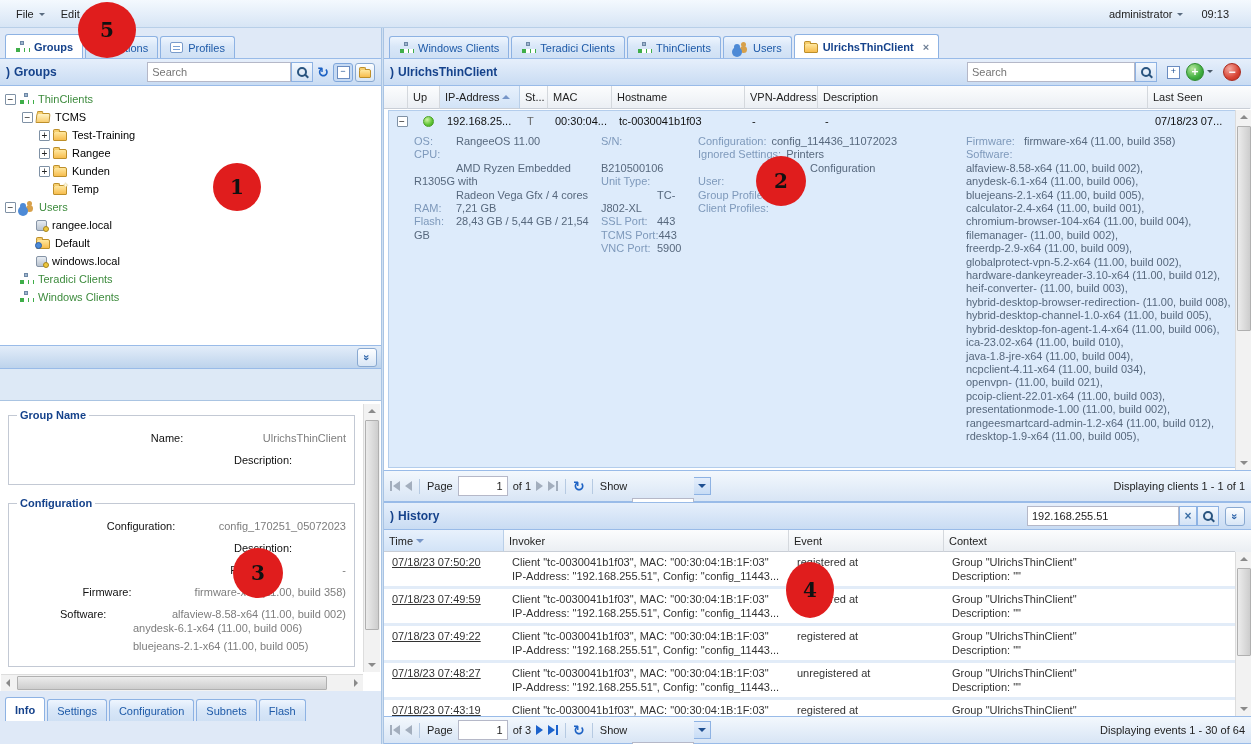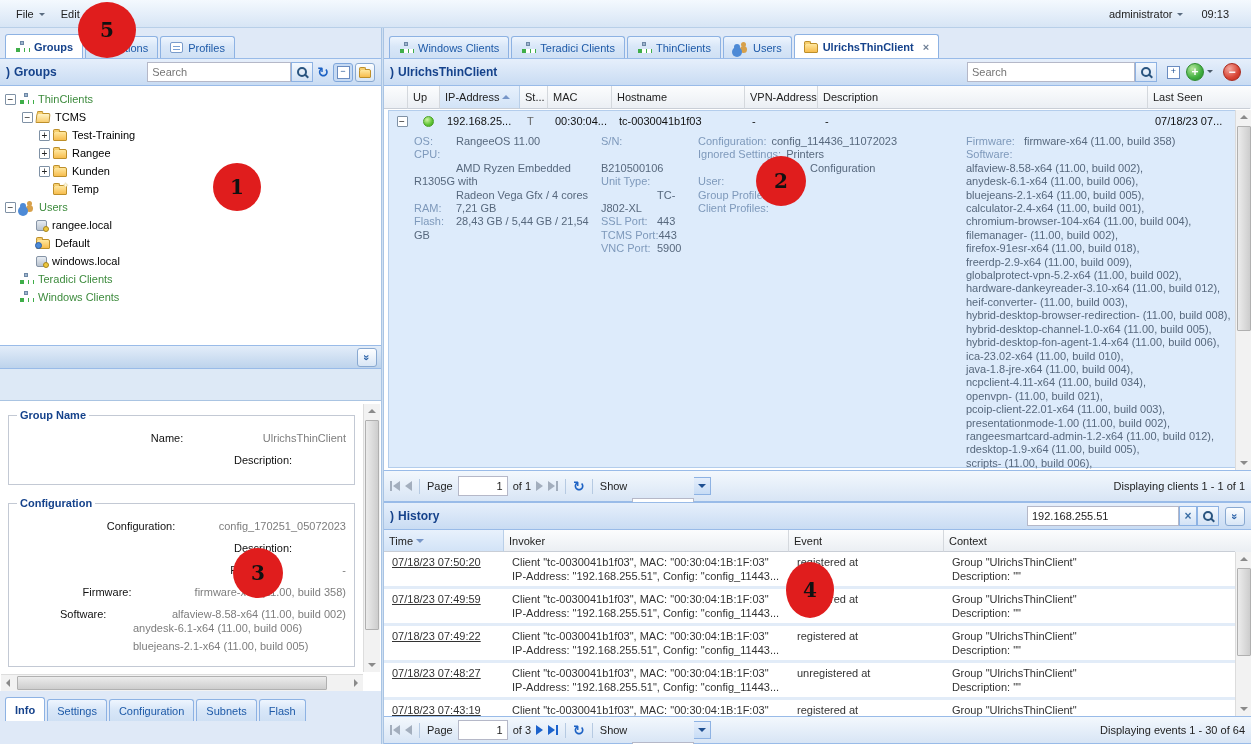--- a/index.html
+++ b/index.html
@@ -509,37 +509,35 @@
           </div>
           <div class="dline dl">Software:</div>
           <div>
 
           <div class="dline dv">alfaview-8.58-x64 (11.00, build 002),</div>
               <div class="dline dv">anydesk-6.1-x64 (11.00, build 006),</div>
               <div class="dline dv">bluejeans-2.1-x64 (11.00, build 005),</div>
               <div class="dline dv">calculator-2.4-x64 (11.00, build 001),</div>
               <div class="dline dv">chromium-browser-104-x64 (11.00, build 004),</div>
               <div class="dline dv">filemanager- (11.00, build 002),</div>
-              <div class="dline dv">firefox-91esr-x64 (11.00, build 018),</div>
               <div class="dline dv">freerdp-2.9-x64 (11.00, build 009),</div>
               <div class="dline dv">globalprotect-vpn-5.2-x64 (11.00, build 002),</div>
               <div class="dline dv">hardware-dankeyreader-3.10-x64 (11.00, build 012),</div>
               <div class="dline dv">heif-converter- (11.00, build 003),</div>
               <div class="dline dv">hybrid-desktop-browser-redirection- (11.00, build 008),</div>
               <div class="dline dv">hybrid-desktop-channel-1.0-x64 (11.00, build 005),</div>
               <div class="dline dv">hybrid-desktop-fon-agent-1.4-x64 (11.00, build 006),</div>
               <div class="dline dv">ica-23.02-x64 (11.00, build 010),</div>
               <div class="dline dv">java-1.8-jre-x64 (11.00, build 004),</div>
               <div class="dline dv">ncpclient-4.11-x64 (11.00, build 034),</div>
               <div class="dline dv">openvpn- (11.00, build 021),</div>
               <div class="dline dv">pcoip-client-22.01-x64 (11.00, build 003),</div>
               <div class="dline dv">presentationmode-1.00 (11.00, build 002),</div>
               <div class="dline dv">rangeesmartcard-admin-1.2-x64 (11.00, build 012),</div>
               <div class="dline dv">rdesktop-1.9-x64 (11.00, build 005),</div>
-              <div class="dline dv">scripts- (11.00, build 006),</div>
             </div>
         </div>
       </div>
     </div>
   </div>
   <div class="sb" id="grid-vsb">
     <span class="sb-arr up" style="left:4px;top:5px"></span>
     <div class="thumb" style="left:1px;top:16px;width:14px;height:205px"></div>
     <span class="sb-arr dn" style="left:4px;bottom:5px"></span>
   </div>

